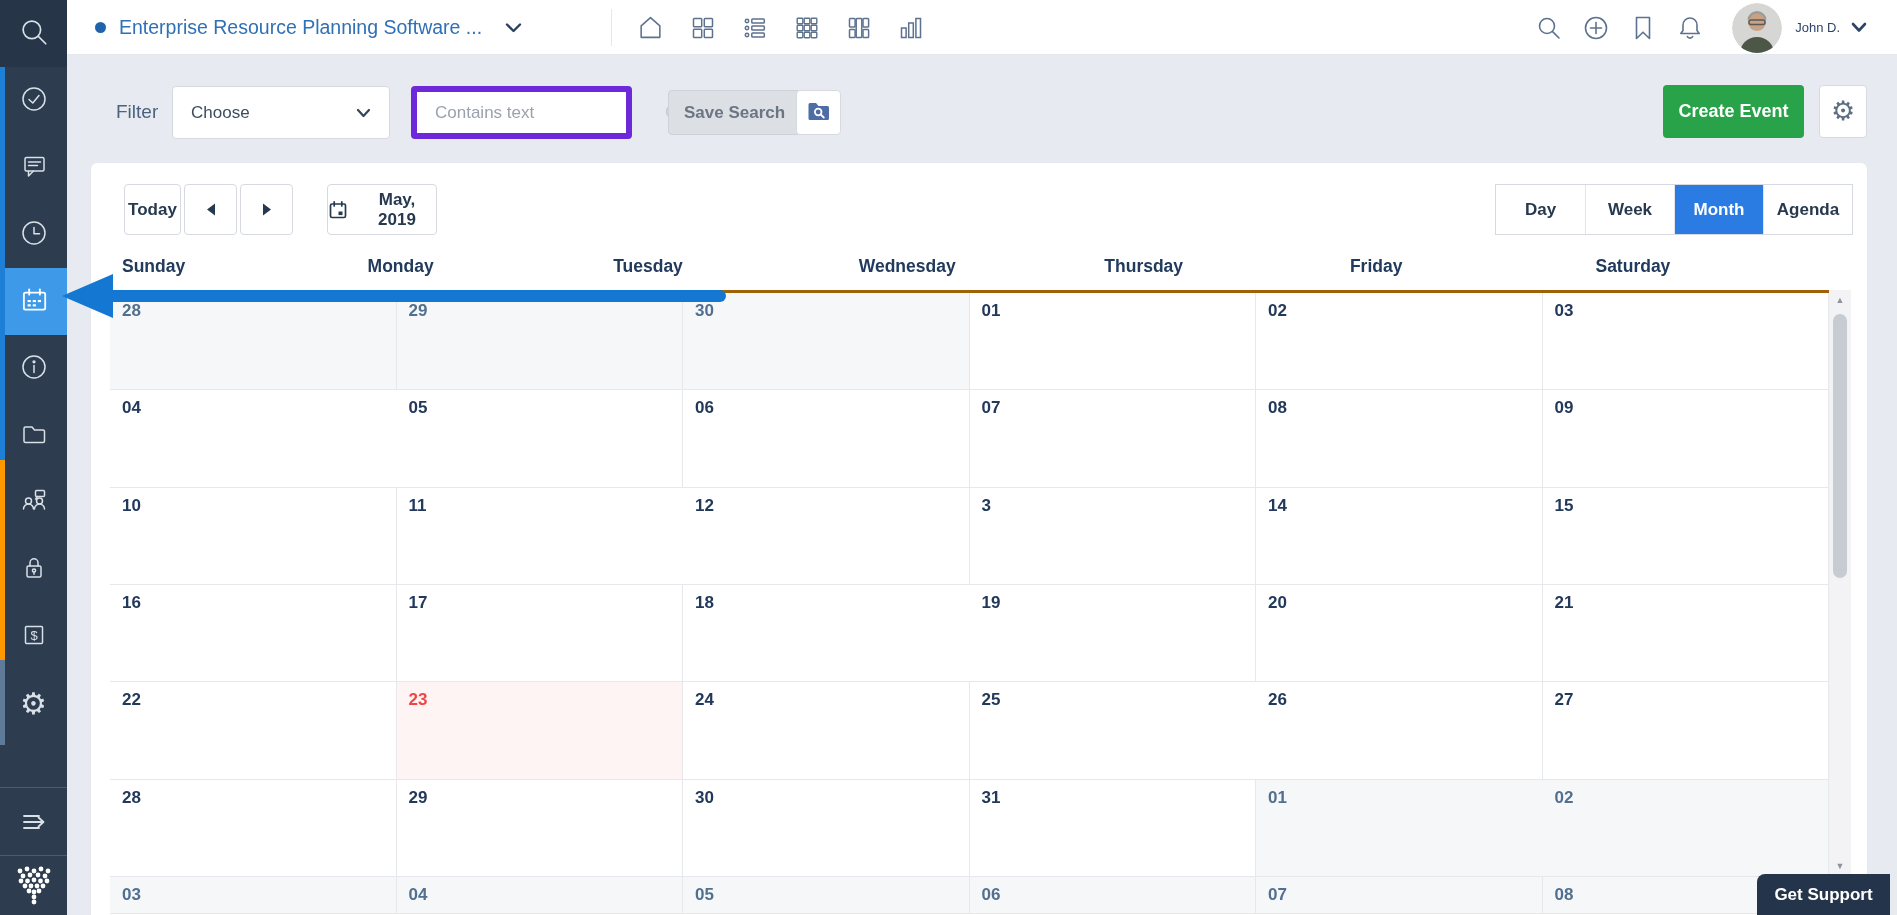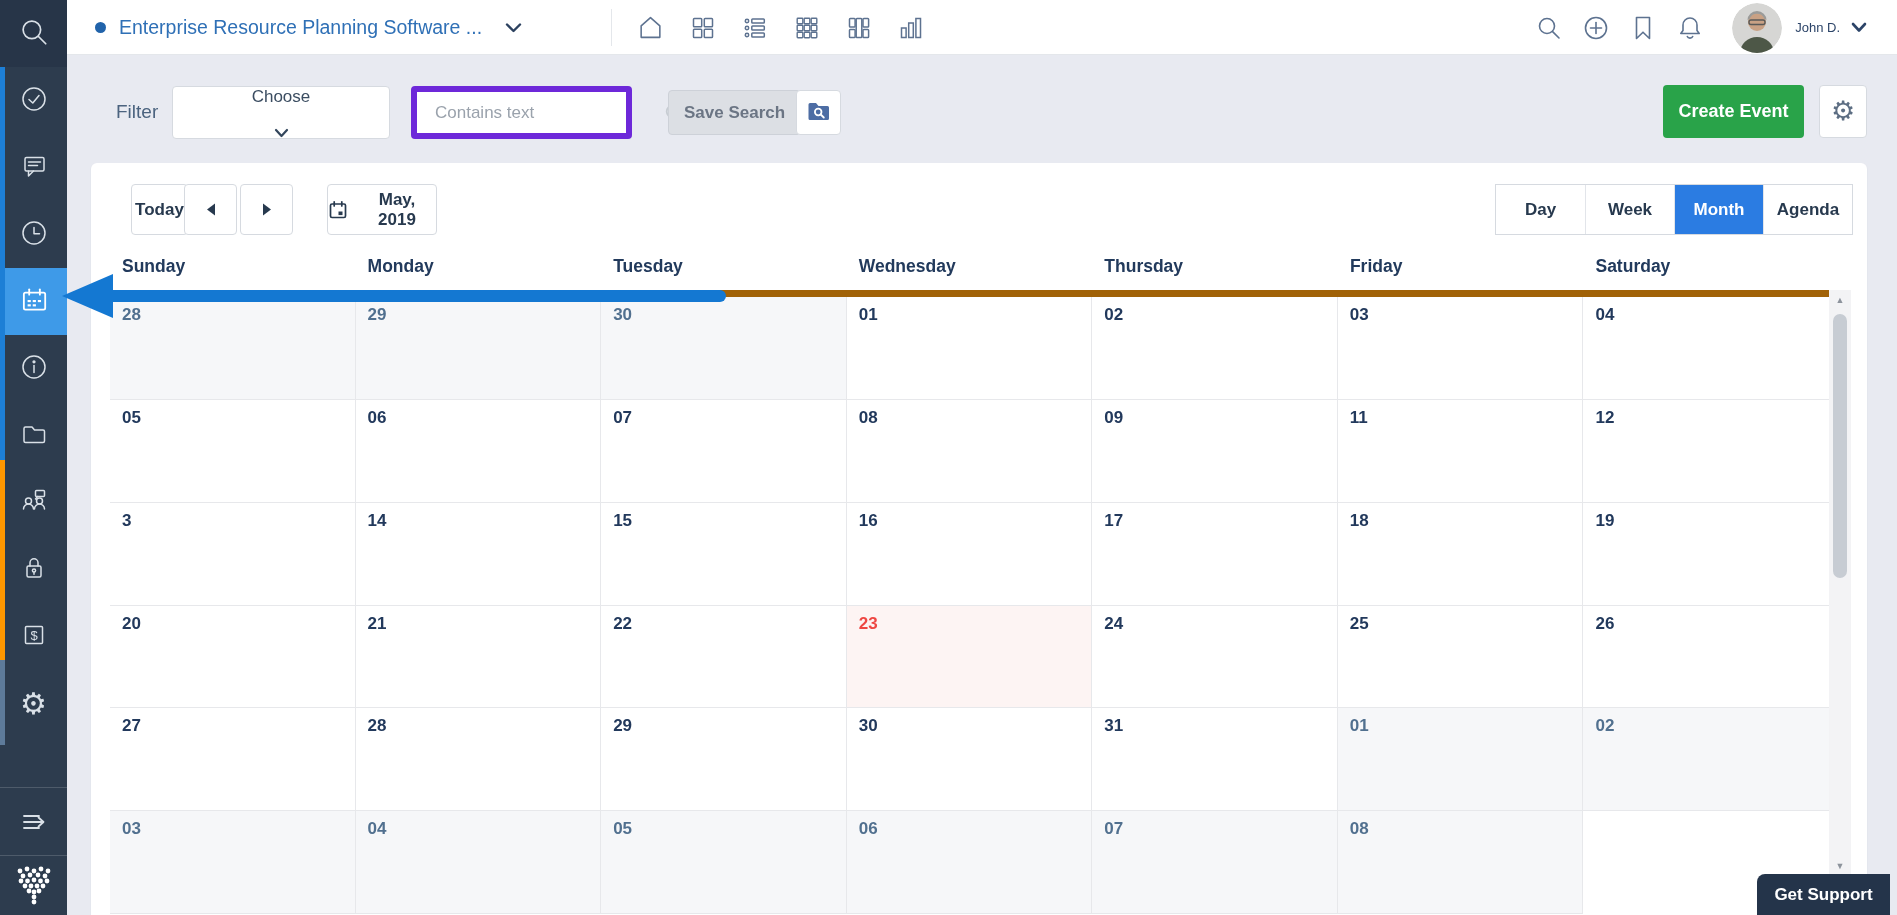--- a/index.html
+++ b/index.html
@@ -26,52 +26,52 @@
   .view-icons { position:absolute; left:570px; top:0; height:55px; display:flex; align-items:center; gap:26px; }
   .hicon { display:flex; align-items:center; justify-content:center; cursor:pointer; }
   .header-right { position:absolute; right:30px; top:0; height:55px; display:flex; align-items:center; }
   .header-right .hicon { margin-left:19px; }
   .avatar { width:50px; height:50px; border-radius:50%; overflow:hidden; margin-left:28px; cursor:pointer; flex:none; }
   .user-name { margin-left:13px; font-size:13px; color:#2c4468; cursor:pointer; white-space:nowrap; }
   .user-chevron { margin-left:11px; cursor:pointer; display:flex; }
 
   
   .filter-label { position:absolute; left:116px; top:101px; font-size:19px; color:#4b637f; }
-  .choose-select { position:absolute; left:172px; top:86px; width:218px; height:53px; background:#fff; border:1px solid #d6dae0; border-radius:4px; display:flex; align-items:center; justify-content:space-between; padding:0 18px; cursor:pointer;flex-direction:column; }
+  .choose-select { position:absolute; left:172px; top:86px; width:218px; height:53px; background:#fff; border:1px solid #d6dae0; border-radius:4px; display:flex; align-items:center; justify-content:space-between; padding:0 18px; cursor:pointer; }
   .choose-select span { font-size:17px; color:#3b4d61; }
   .text-input { position:absolute; left:411px; top:86px; width:221px; height:53px; background:#fff; border:6px solid #6d28d9; border-radius:4px; display:flex; align-items:center; }
   .text-input input { border:none; outline:none; flex:1; height:100%; padding:0 8px 0 18px; font-size:17px; font-family:inherit; color:#3b4d61; background:transparent; }
   .text-input input::placeholder { color:#9aa2ac; }
   .text-input .in-search { margin-right:14px; display:flex; }
   .save-search { position:absolute; left:668px; top:90px; height:45px; padding:0 15px; background:#dcdfe4; border:1px solid #cdd1d8; border-radius:4px; font-size:17px; font-weight:bold; color:#6b7584; font-family:inherit; cursor:pointer; white-space:nowrap; }
   .saved-search-btn { position:absolute; left:796px; top:90px; width:45px; height:45px; background:#fff; border:1px solid #d6dae0; border-radius:4px; display:flex; align-items:center; justify-content:center; cursor:pointer; }
   .create-event { position:absolute; left:1663px; top:85px; width:141px; height:53px; background:#29a349; border:none; border-radius:4px; color:#fff; font-size:18px; font-weight:bold; font-family:inherit; cursor:pointer; }
   .gear-btn { position:absolute; left:1819px; top:85px; width:48px; height:53px; background:#fff; border:1px solid #d6dae0; border-radius:4px; display:flex; align-items:center; justify-content:center; cursor:pointer; }
   .gear-btn span { font-size:27px; color:#5d6e83; line-height:1; }
 
   
   .card { position:absolute; left:91px; top:163px; width:1776px; height:752px; background:#fff; border-radius:6px 6px 0 0; box-shadow:0 1px 2px rgba(40,50,70,.07); z-index:5; }
 
   
   .tbtn { position:absolute; top:184px; height:51px; background:#fff; border:1px solid #d6dae0; border-radius:4px; display:flex; align-items:center; justify-content:center; gap:10px; font-size:17px; font-weight:bold; color:#27394e; font-family:inherit; cursor:pointer; z-index:6; }
-  .btn-today { left:131px; width:57px; }
+  .btn-today { left:124px; width:57px; }
   .btn-prev  { left:184px; width:53px; }
   .btn-next  { left:240px; width:53px; }
   .btn-date  { left:327px; width:110px; }
   .view-group { position:absolute; left:1495px; top:184px; height:51px; display:flex; border:1px solid #d6dae0; border-radius:0; overflow:hidden; background:#fff; z-index:6; }
   .view-btn { width:89px; height:100%; border:none; border-left:1px solid #e2e5ea; background:#fff; font-size:17px; font-weight:bold; color:#27394e; font-family:inherit; cursor:pointer; }
   .view-btn:first-child { border-left:none; }
   .view-btn.active { background:#2b7ce2; color:#fff; }
 
   
   .weekday-row { position:absolute; left:110px; top:248px; width:1719px; height:36px; display:flex; z-index:6; }
   .weekday { flex:1; padding-left:12px; font-size:17.5px; font-weight:bold; color:#223a5c; display:flex; align-items:center; }
 
   
-  .grid { position:absolute; left:110px; top:290px; width:1719px; height:624px; display:grid; grid-template-columns:repeat(7,1fr); grid-template-rows:repeat(6,1fr); border-top:7px solid #a16207; z-index:6; }
+  .grid { position:absolute; left:110px; top:290px; width:1719px; height:624px; display:grid; grid-template-columns:repeat(6,1fr); grid-template-rows:repeat(6,1fr); border-top:3px solid #a16207; z-index:6; }
   .cell { border-right:1px solid #e7e8eb; border-bottom:1px solid #e7e8eb; padding:8px 12px; font-size:17px; font-weight:bold; cursor:pointer; }
   .cell:nth-child(7n) { border-right:none; }
   .cell.current { background:#ffffff; color:#22395c; }
   .cell.other { background:#f6f7f9; color:#51708f; }
   .cell.today { background:#fdf4f3; color:#ee4743; }
 
   
   .vscroll { position:absolute; left:1829px; top:290px; width:22px; height:624px; background:#f3f3f5; z-index:7; }
   .scroll-arrow { position:absolute; left:0; width:22px; height:20px; display:flex; align-items:center; justify-content:center; font-size:9px; color:#8d939c; cursor:pointer; }
   .scroll-up { top:0; }
@@ -426,20 +426,21 @@
     <div class="cell other">30</div>
     <div class="cell current">01</div>
     <div class="cell current">02</div>
     <div class="cell current">03</div>
     <div class="cell current">04</div>
     <div class="cell current">05</div>
     <div class="cell current">06</div>
     <div class="cell current">07</div>
     <div class="cell current">08</div>
     <div class="cell current">09</div>
+    <div class="cell current">10</div>
     <div class="cell current">11</div>
     <div class="cell current">12</div>
     <div class="cell current">3</div>
     <div class="cell current">14</div>
     <div class="cell current">15</div>
     <div class="cell current">16</div>
     <div class="cell current">17</div>
     <div class="cell current">18</div>
     <div class="cell current">19</div>
     <div class="cell current">20</div>

